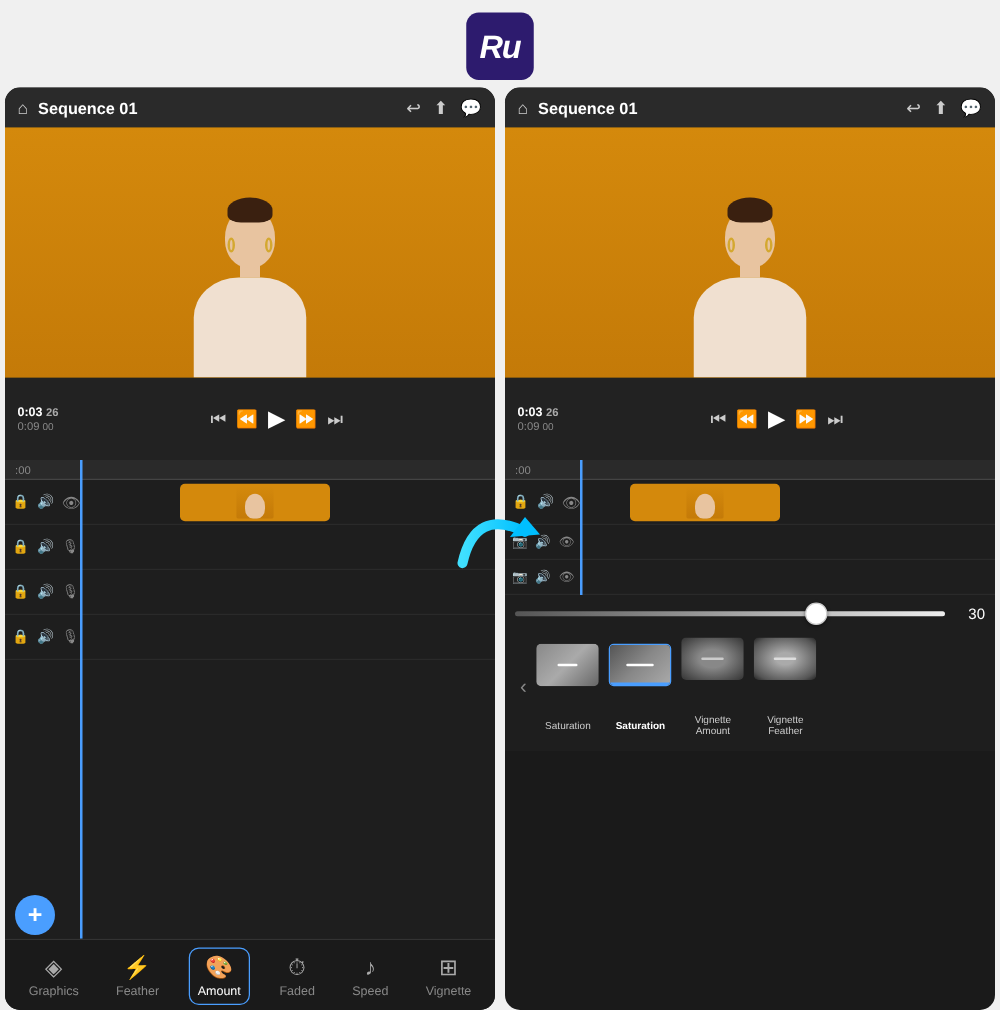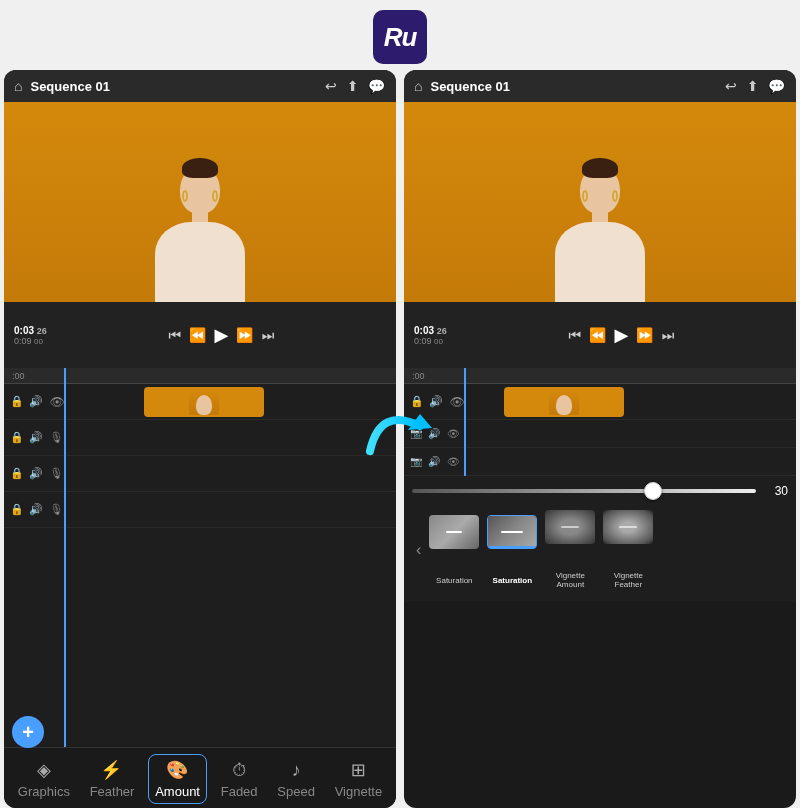--- a/index.html
+++ b/index.html
@@ -303,21 +303,21 @@
     }
     .toolbar-icon {
       color: #aaa;
       font-size: 18px;
     }
     .toolbar-item.active .toolbar-icon {
       color: #fff;
     }
     .toolbar-label {
       color: #888;
-      font-size: 13px;
+      font-size: 10px;
     }
     .toolbar-item.active .toolbar-label {
       color: #fff;
     }
 
     
     .fab-btn {
       position: absolute;
       bottom: 60px;
       left: 8px;

